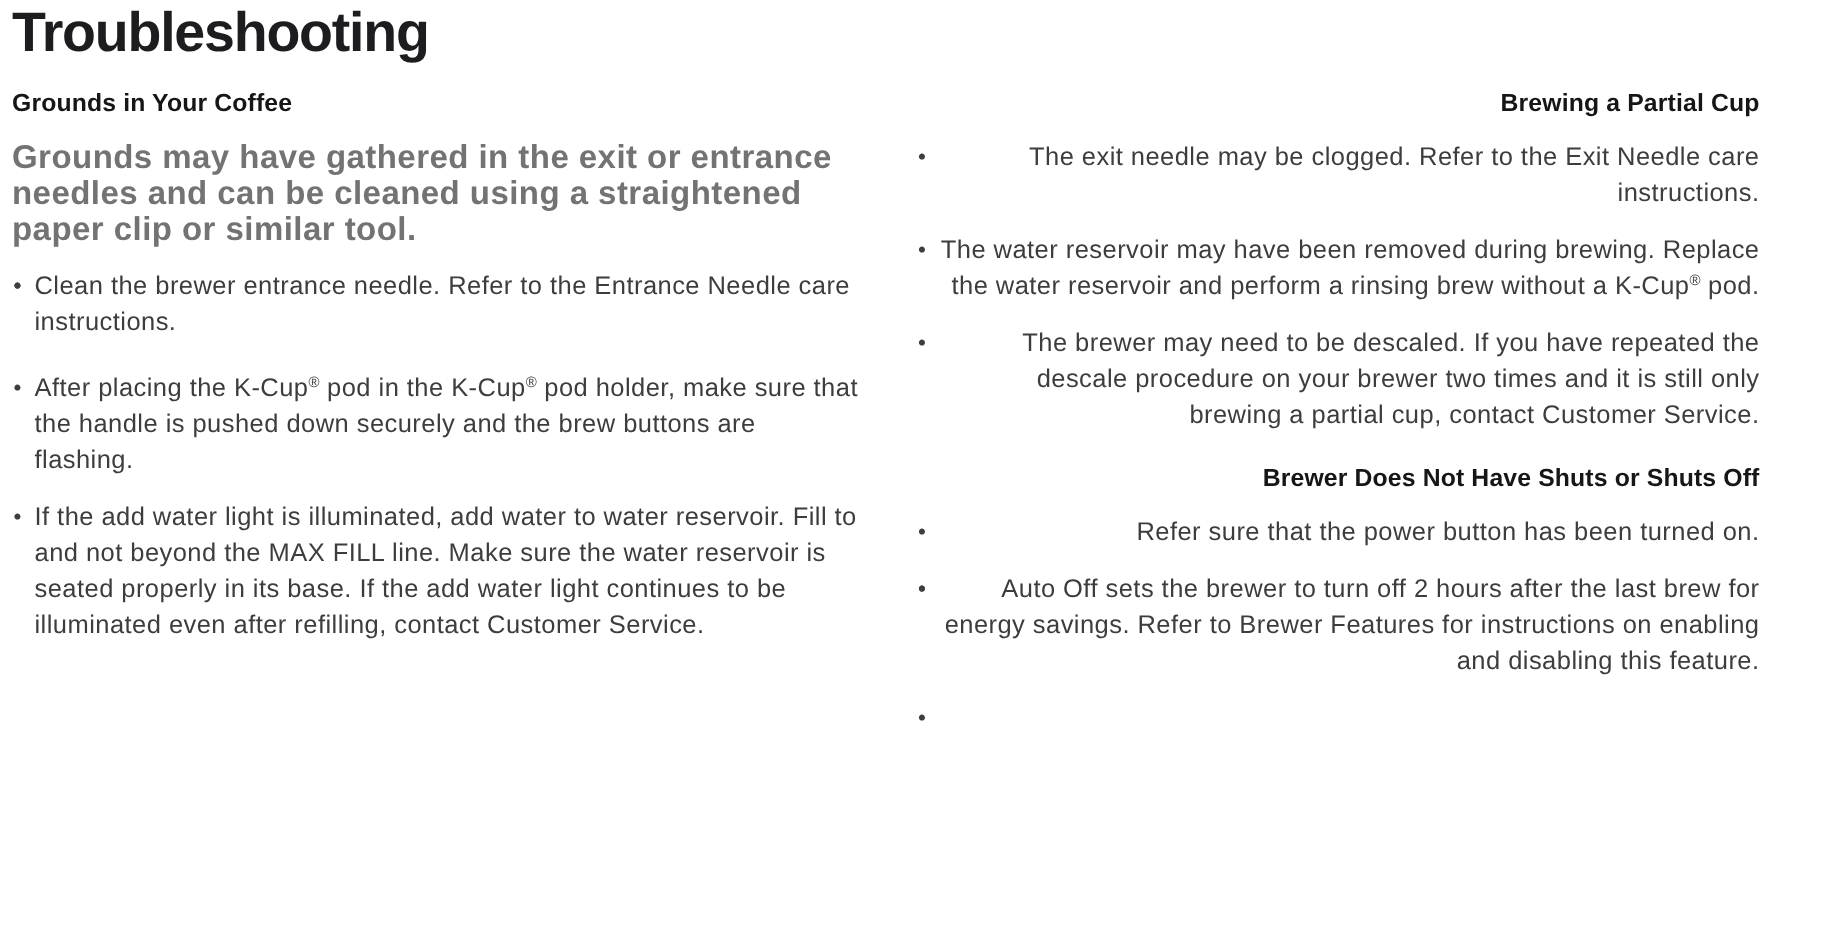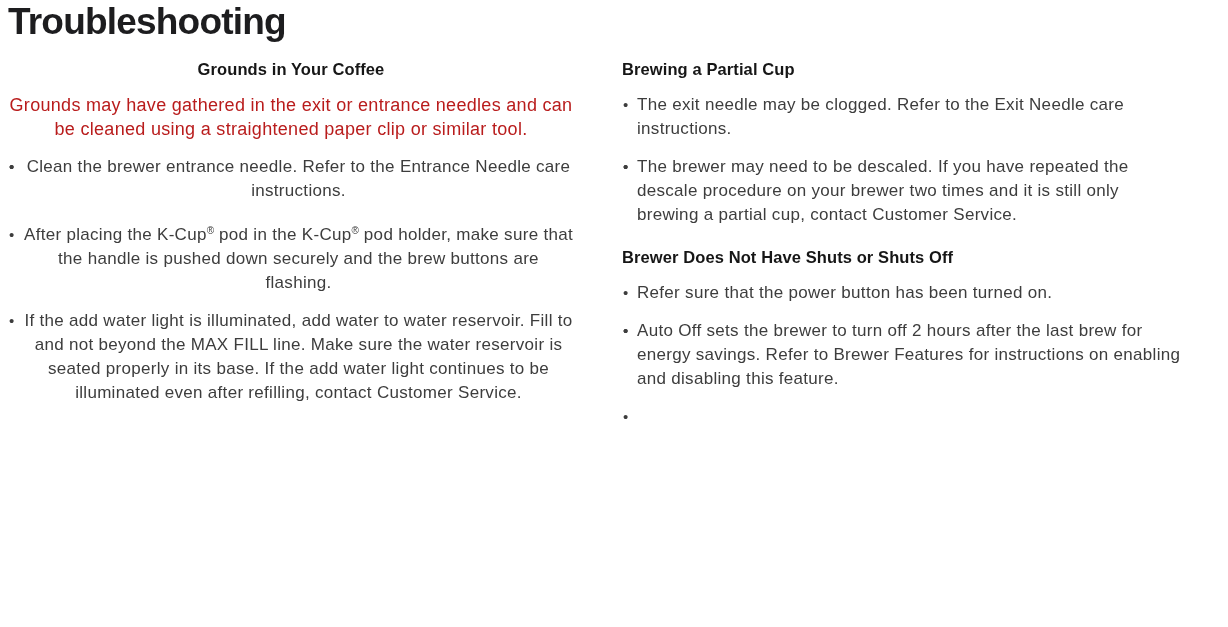--- a/index.html
+++ b/index.html
@@ -31,42 +31,43 @@
   }
   .cols {
     display: flex;
     align-items: flex-start;
   }
   .col {
     box-sizing: border-box;
   }
   .col-left {
     width: 566px;
-    margin-right: 48px;
-    text-align: center;
+    margin-right: 37px;
   }
   .col-right {
     width: 562px;
+    text-align: right;
   }
   section.ts-section { margin: 0; }
   section.ts-section + section.ts-section { margin-top: 20px; }
   h2.section-heading {
     margin: 0 0 13px 0;
     font-size: 16.5px;
     line-height: 21px;
     font-weight: bold;
     letter-spacing: 0.1px;
     color: #161616;
   }
   p.section-intro {
     margin: 0 0 13px 0;
-    font-size: 18px;
+    font-size: 22px;
     line-height: 24px;
     letter-spacing: 0.3px;
-    color: #b91c1c;
+    color: #737373;
+    font-weight: bold;
   }
   ul.bullet-list {
     list-style: none;
     margin: 0;
     padding: 0;
   }
   li.bullet-item {
     position: relative;
     padding-left: 15px;
     margin: 0 0 14px 0;
@@ -136,20 +137,21 @@
 
       <section class="ts-section">
         <h2 class="section-heading">Brewing a Partial Cup</h2>
         <ul class="bullet-list">
           <li class="bullet-item">
             <span class="bullet-marker">•</span>
             <span class="btext">The exit needle may be clogged. Refer to the Exit Needle care instructions.</span>
           </li>
           <li class="bullet-item">
             <span class="bullet-marker">•</span>
+            <span class="btext">The water reservoir may have been removed during brewing. Replace the water reservoir and perform a rinsing brew without a K-Cup<sup>®</sup> pod.</span>
           </li>
           <li class="bullet-item">
             <span class="bullet-marker">•</span>
             <span class="btext">The brewer may need to be descaled. If you have repeated the descale procedure on your brewer two times and it is still only brewing a partial cup, contact Customer Service.</span>
           </li>
         </ul>
       </section>
 
       <section class="ts-section">
         <h2 class="section-heading">Brewer Does Not Have Shuts or Shuts Off</h2>

